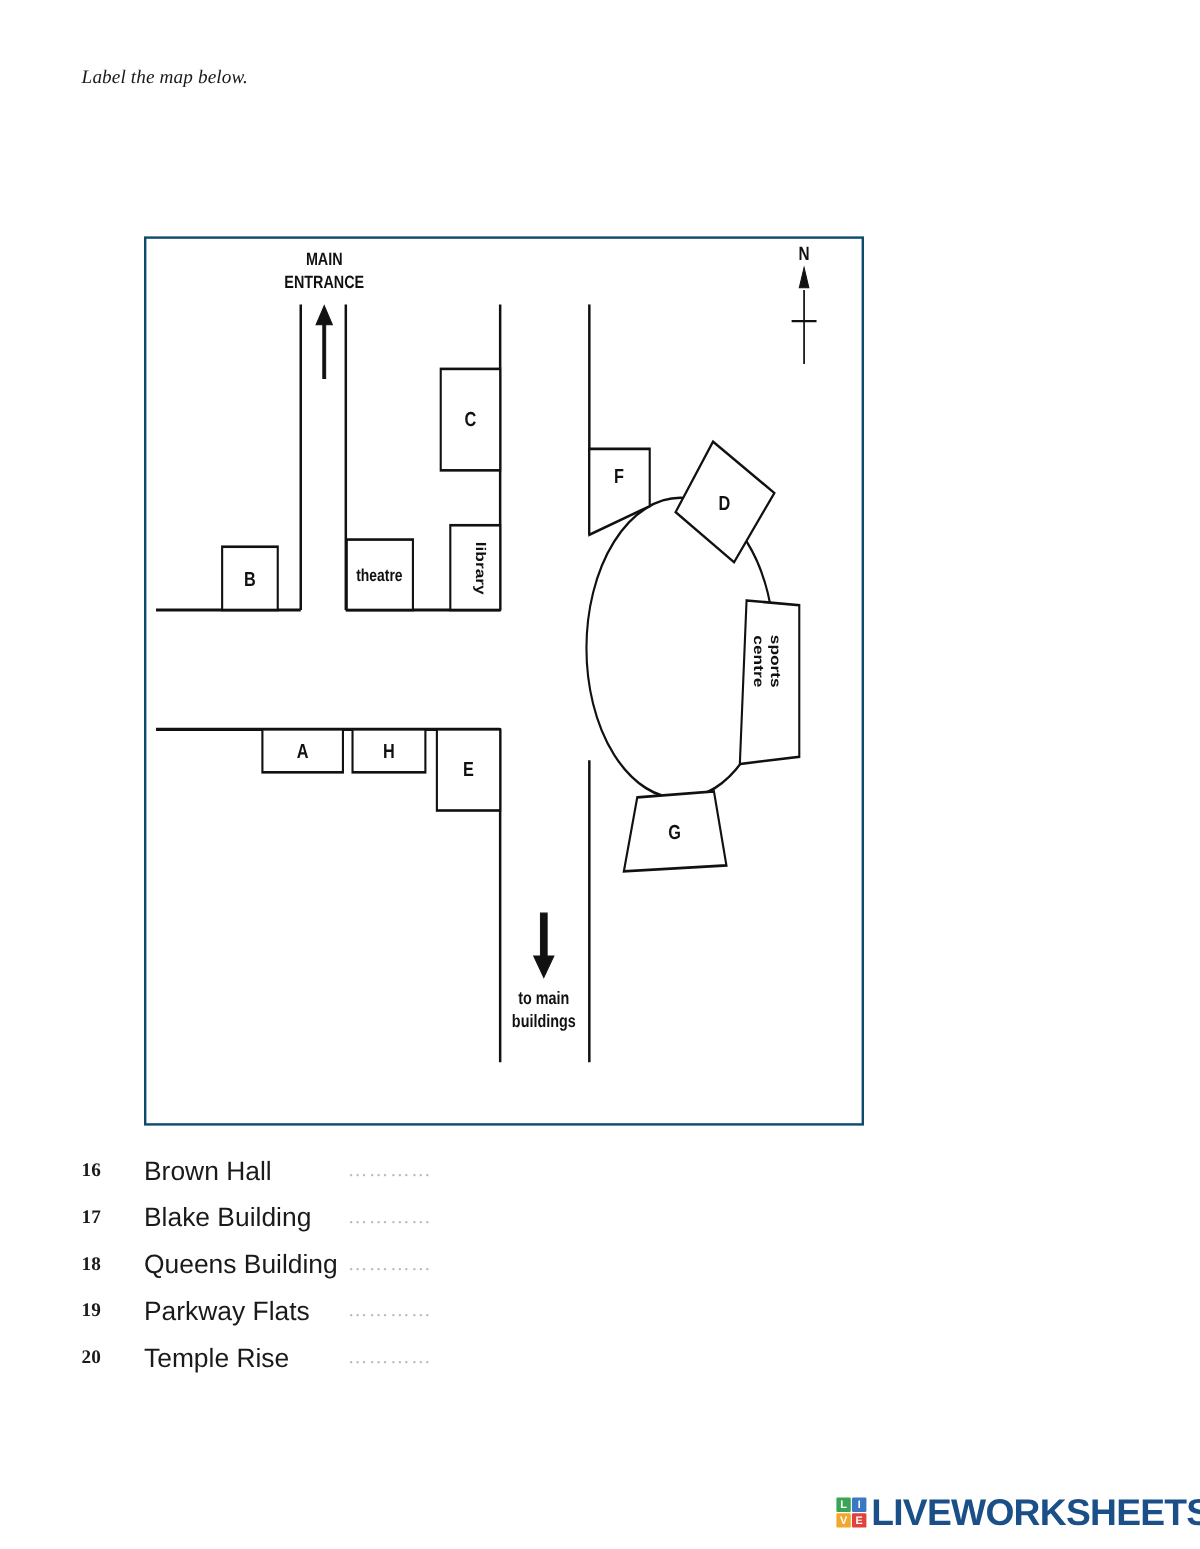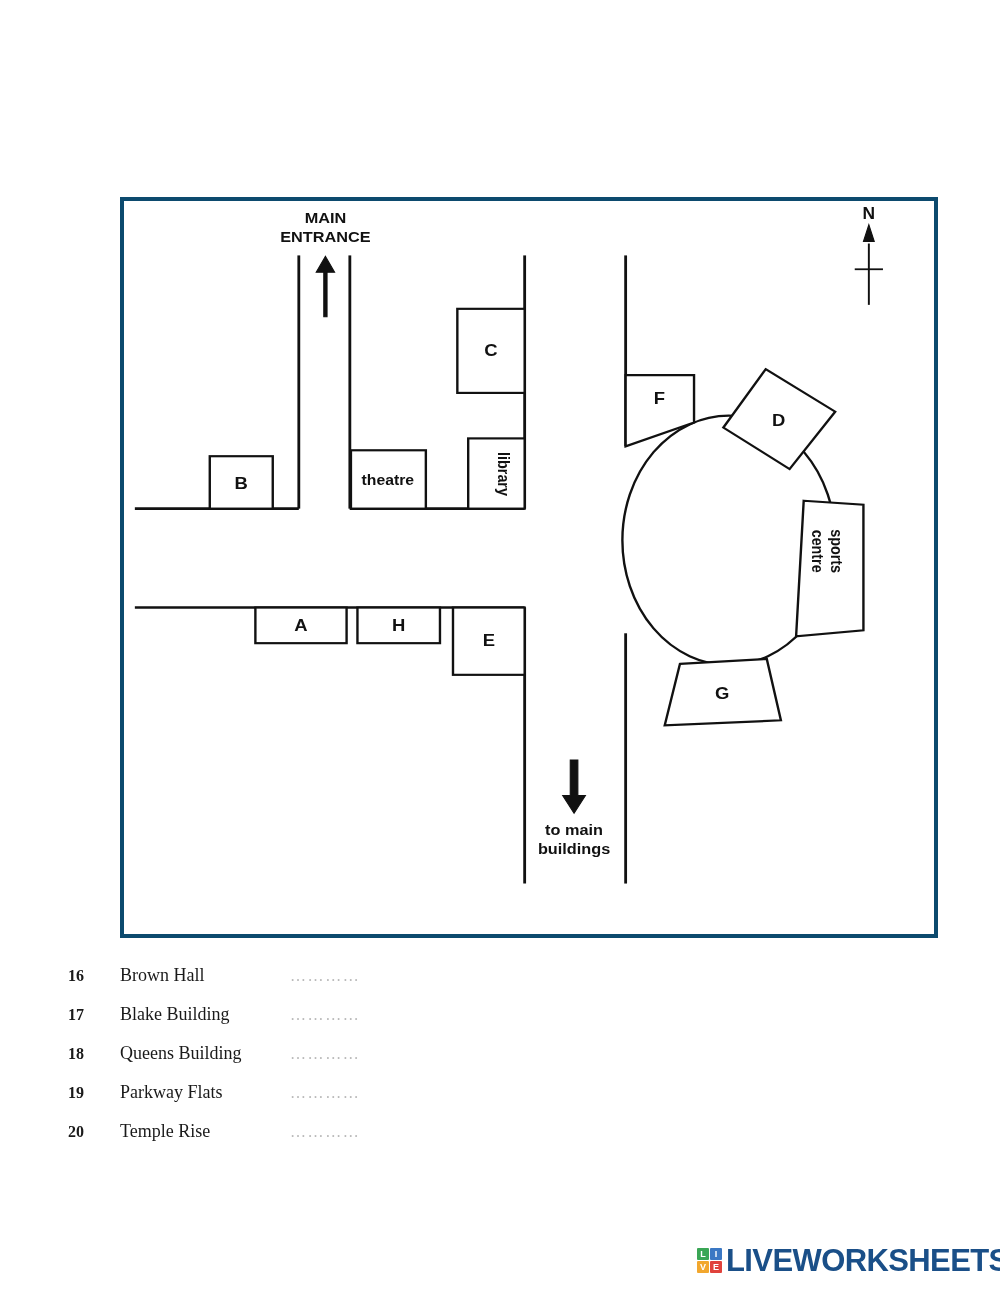--- a/index.html
+++ b/index.html
@@ -42,23 +42,23 @@
   .instruction-line b {
     font-weight: bold;
     font-style: italic;
   }
 
   
   #map-frame {
     position: absolute;
     left: 120px;
     top: 197px;
-    width: 818px;
+    width: 600px;
     height: 741px;
-    border: 4px solid #0c4a6e;
+    border: 2px solid #0c4a6e;
     background: #fff;
     box-sizing: border-box;
   }
   #map-svg {
     position: absolute;
     left: 0;
     top: 0;
     width: 100%;
     height: 100%;
     display: block;
@@ -90,22 +90,22 @@
     height: 39px;
   }
   .q-num {
     width: 52px;
     font-family: "Liberation Serif", serif;
     font-weight: bold;
     font-size: 16px;
   }
   .q-text {
     width: 160px;
-    font-family: Liberation Serif, serif;
-    font-size: 18px;
+    font-family: Liberation Sans, sans-serif;
+    font-size: 22px;
     white-space: nowrap;
   }
   .q-blank {
     margin-left: 10px;
     width: 58px;
     font-family: "Liberation Serif", serif;
     font-size: 16px;
     color: #b9b9b9;
     letter-spacing: 1.6px;
     white-space: nowrap;
@@ -143,20 +143,21 @@
     font-weight: bold;
     font-size: 31px;
     letter-spacing: -0.6px;
     line-height: 1;
   }
 </style>
 </head>
 <body>
 
 <div id="header-block">
+  <div class="instruction-line">Label the map below.</div>
 </div>
 
 <div id="map-frame">
   <svg id="map-svg" viewBox="0 0 746 741" preserveAspectRatio="none">
 
     <path class="road" d="M 161 55 L 161 311"></path>
 
     <path class="road" d="M 10 311 L 161 311"></path>
 
     <path class="road" d="M 208 55 L 208 311"></path>

